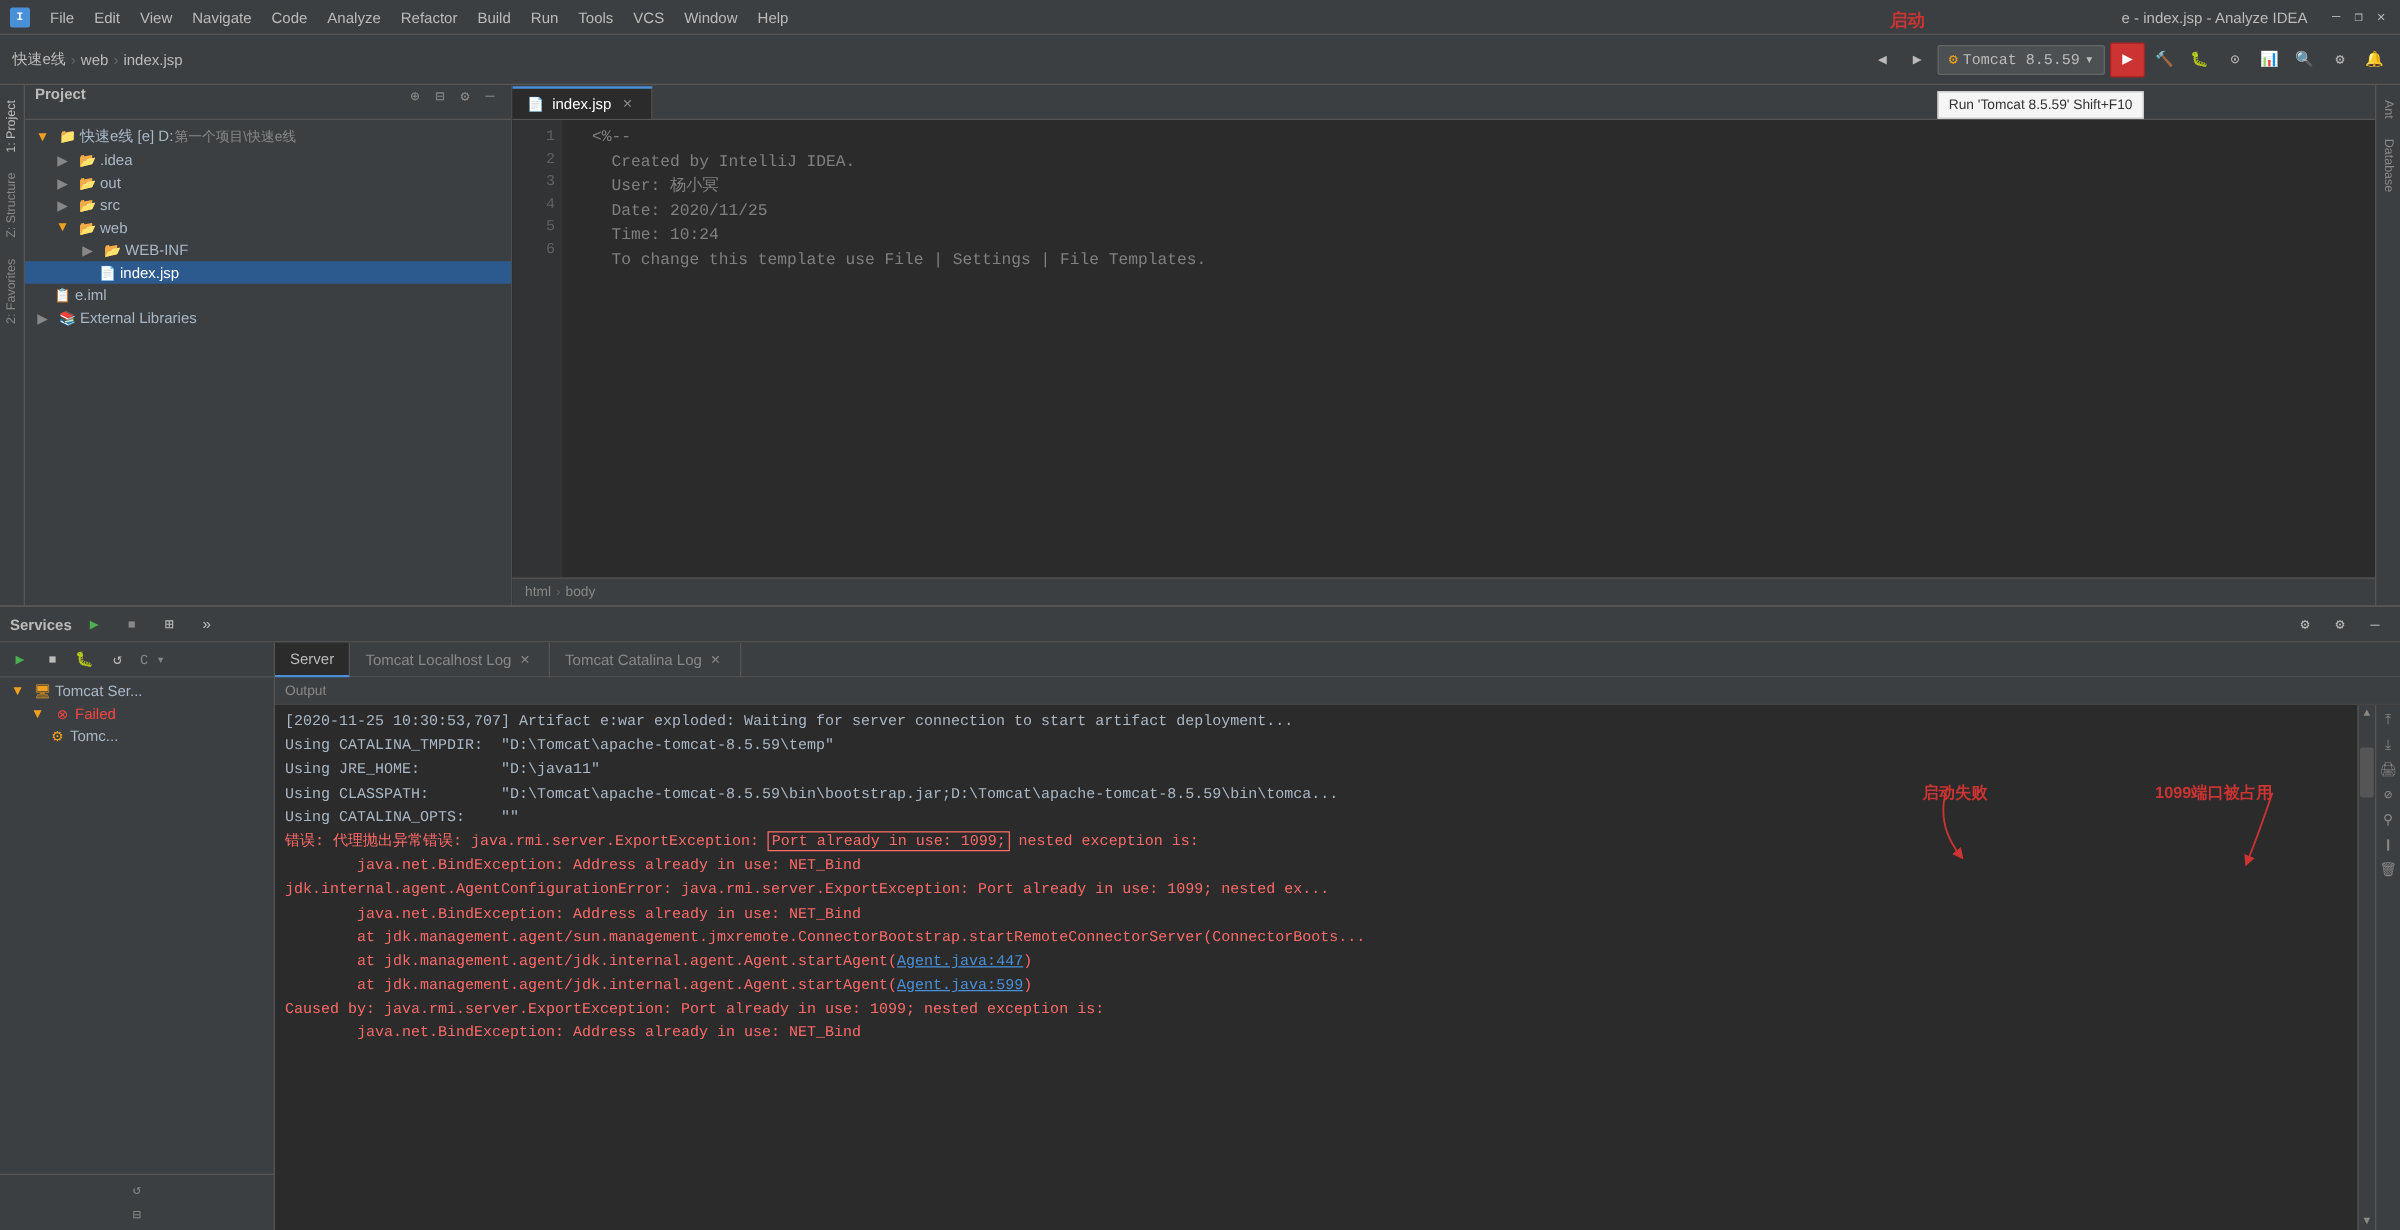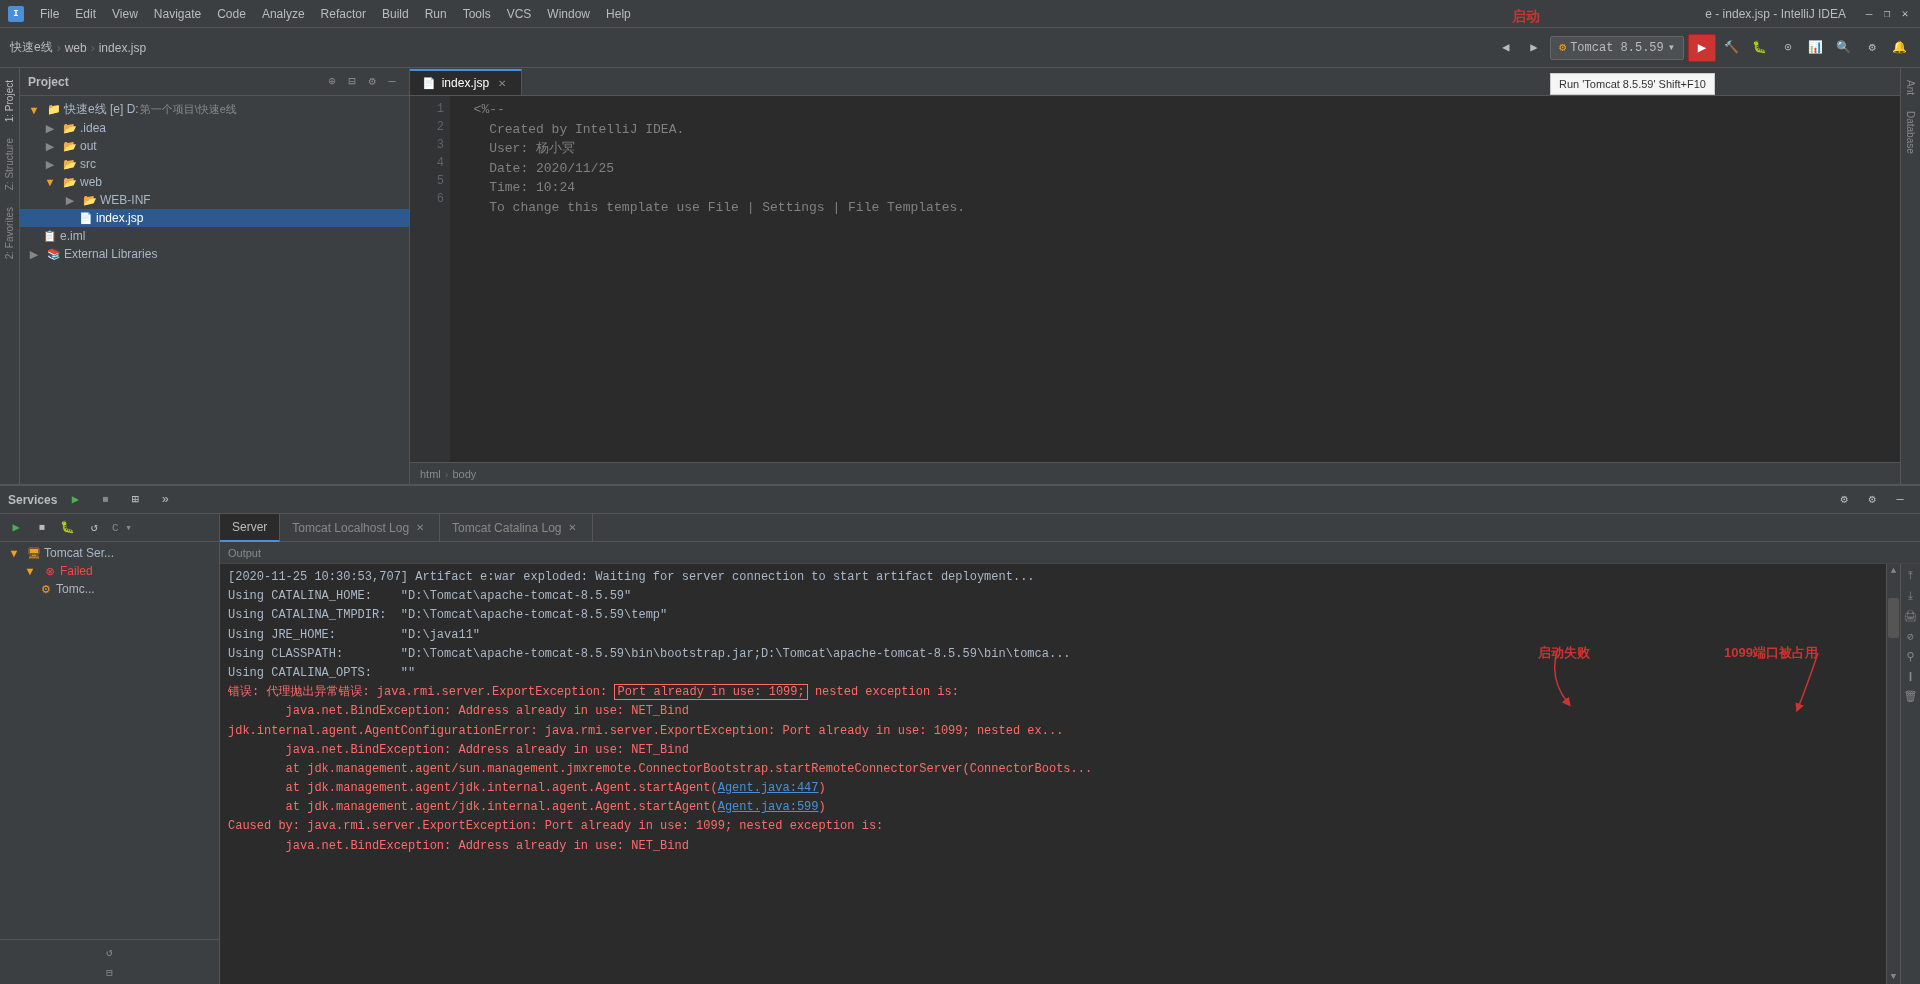--- a/index.html
+++ b/index.html
@@ -166,21 +166,21 @@
       background: #3c3f41;
       display: flex;
       flex-direction: column;
       border-right: 1px solid #555;
       flex-shrink: 0;
     }
     .panel-header {
       height: 28px;
       background: #3c3f41;
       display: flex;
-      align-items: center;
+      align-items: flex-start;
       padding: 0 8px;
       border-bottom: 1px solid #555;
       gap: 4px;
     }
     .panel-title {
       color: #bbb;
       font-size: 12px;
       font-family: Arial, sans-serif;
       font-weight: bold;
     }
@@ -525,21 +525,21 @@
   <div class="menu-item">Navigate</div>
   <div class="menu-item">Code</div>
   <div class="menu-item">Analyze</div>
   <div class="menu-item">Refactor</div>
   <div class="menu-item">Build</div>
   <div class="menu-item">Run</div>
   <div class="menu-item">Tools</div>
   <div class="menu-item">VCS</div>
   <div class="menu-item">Window</div>
   <div class="menu-item">Help</div>
-  <div class="title">e - index.jsp - IntelliJ IDEA</div>
+  <div class="title">e - index.jsp - Analyze IDEA</div>
   <div class="window-controls">
     <div class="win-btn">—</div>
     <div class="win-btn">❐</div>
     <div class="win-btn">✕</div>
   </div>
 </div>
 
 <div class="toolbar">
   <div class="breadcrumb">
     <span>快速e线</span>
@@ -766,21 +766,20 @@
         <div class="services-tab">
           <span>Tomcat Catalina Log</span>
           <span class="tab-close">✕</span>
         </div>
       </div>
       <div class="output-label">Output</div>
       <div style="display:flex;flex:1;overflow:hidden">
         <div class="output-content">
 
           <div class="output-line">[2020-11-25 10:30:53,707] Artifact e:war exploded: Waiting for server connection to start artifact deployment...</div>
-          <div class="output-line">Using CATALINA_HOME:    "D:\Tomcat\apache-tomcat-8.5.59"</div>
           <div class="output-line">Using CATALINA_TMPDIR:  "D:\Tomcat\apache-tomcat-8.5.59\temp"</div>
           <div class="output-line">Using JRE_HOME:         "D:\java11"</div>
           <div class="output-line">Using CLASSPATH:        "D:\Tomcat\apache-tomcat-8.5.59\bin\bootstrap.jar;D:\Tomcat\apache-tomcat-8.5.59\bin\tomca...</div>
           <div class="output-line">Using CATALINA_OPTS:    ""</div>
 
           <div style="position:relative">
             <div class="output-line error">错误: 代理抛出异常错误: java.rmi.server.ExportException: <span class="inline-box">Port already in use: 1099;</span> nested exception is:</div>
 
             <div style="position:absolute;top:-40px;right:288px;color:#cc3333;font-size:13px;font-family:Arial,sans-serif;font-weight:bold;pointer-events:none">启动失败</div>
             <div style="position:absolute;top:-40px;right:60px;color:#cc3333;font-size:13px;font-family:Arial,sans-serif;font-weight:bold;pointer-events:none">1099端口被占用</div>

